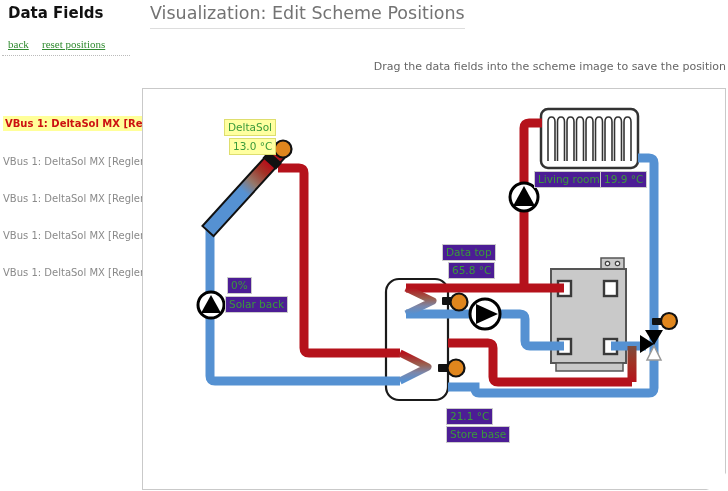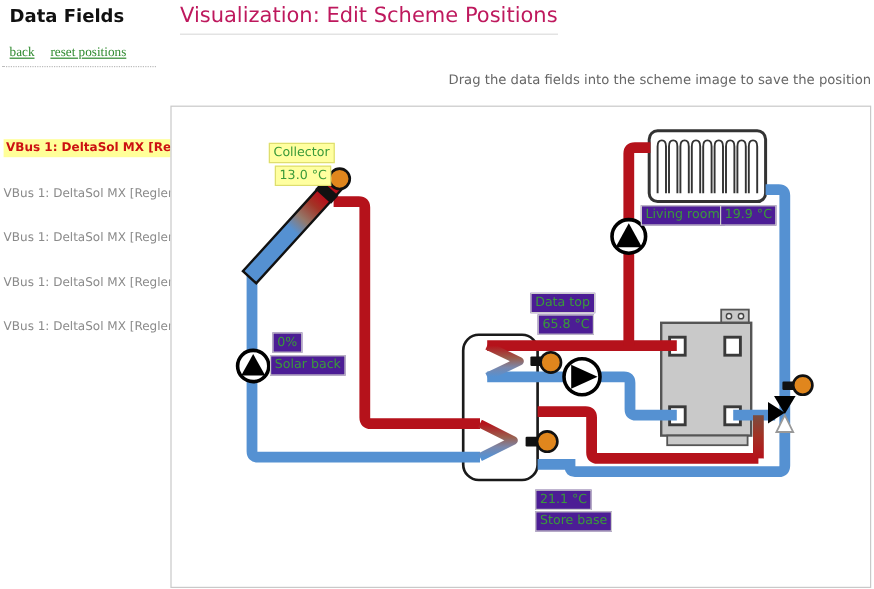--- a/index.html
+++ b/index.html
@@ -1,32 +1,32 @@
 <!DOCTYPE html>
 <html><head>
 <meta charset="utf-8">
 <style>
   * { margin:0; padding:0; box-sizing:border-box; }
   html,body { background:#fff; }
   .page {
     position:relative; width:728px; height:491px; overflow:hidden;
-    font-family:"DejaVu Sans", sans-serif; background:#fff;
+    font-family:"DejaVu Sans", sans-serif; background:#fff;border-radius:29px;
   }
   
   .sidebar { position:absolute; left:0; top:0; width:142px; height:491px; }
   .sidebar-title { position:absolute; left:8px; top:4px; font-size:15px; font-weight:bold; color:#111; }
   .sidebar-link { position:absolute; top:38px; font-size:11px; color:#2f8a2f; text-decoration:underline; cursor:pointer; white-space:nowrap;font-family:Liberation Serif, serif; }
   .link-back { left:8px; }
   .link-reset { left:42px; }
   .sidebar-sep { position:absolute; left:2px; top:55px; width:128px; border-top:1px dotted #bbb; }
   .vbus-item { position:absolute; left:3px; font-size:10px; color:#8a8a8a; white-space:nowrap; cursor:pointer; }
   .vbus-item.hl { background:#ffff99; color:#cc1111; font-weight:bold; padding:2px 2px; }
   
   .main-title {
-    position:absolute; left:150px; top:3px; font-size:17.5px; font-weight:500; color:#be185d;
+    position:absolute; left:150px; top:3px; font-size:17.5px; font-weight:500; color:#737373;
     padding-bottom:5px; border-bottom:1px solid #ddd; white-space:nowrap;
   }
   .instruction { position:absolute; left:142px; top:60px; width:584px; text-align:right; font-size:11px; color:#666; }
   .scheme {
     position:absolute; left:142px; top:88px; width:584px; height:402px;
     border:1px solid #c9c9c9; background:#fff;
   }
   .scheme svg { position:absolute; left:0; top:0; }
   
   .field {
@@ -170,21 +170,21 @@
       <g>
         <rect x="437" y="363" width="12" height="8" rx="1" fill="#111"></rect>
         <circle cx="455" cy="367" r="8.5" fill="#e0861d" stroke="#111" stroke-width="2.2"></circle>
       </g>
       <g>
         <rect x="651" y="317" width="12" height="7" rx="1" fill="#111"></rect>
         <circle cx="668" cy="320" r="8" fill="#e0861d" stroke="#111" stroke-width="2.2"></circle>
       </g>
     </svg>
 
-    <div class="field yellow" style="left:81px;  top:30px">Collector</div>
+    <div class="field yellow" style="left:81px;  top:30px">DeltaSol</div>
     <div class="field yellow" style="left:86px;  top:49px">13.0 °C</div>
     <div class="field" style="left:391px; top:82px">Living room</div>
     <div class="field" style="left:457px; top:82px">19.9 °C</div>
     <div class="field" style="left:299px; top:155px">Data top</div>
     <div class="field" style="left:305px; top:173px">65.8 °C</div>
     <div class="field" style="left:84px;  top:188px">0%</div>
     <div class="field" style="left:82px;  top:207px">Solar back</div>
     <div class="field" style="left:303px; top:319px">21.1 °C</div>
     <div class="field" style="left:303px; top:337px">Store base</div>
   </div>

